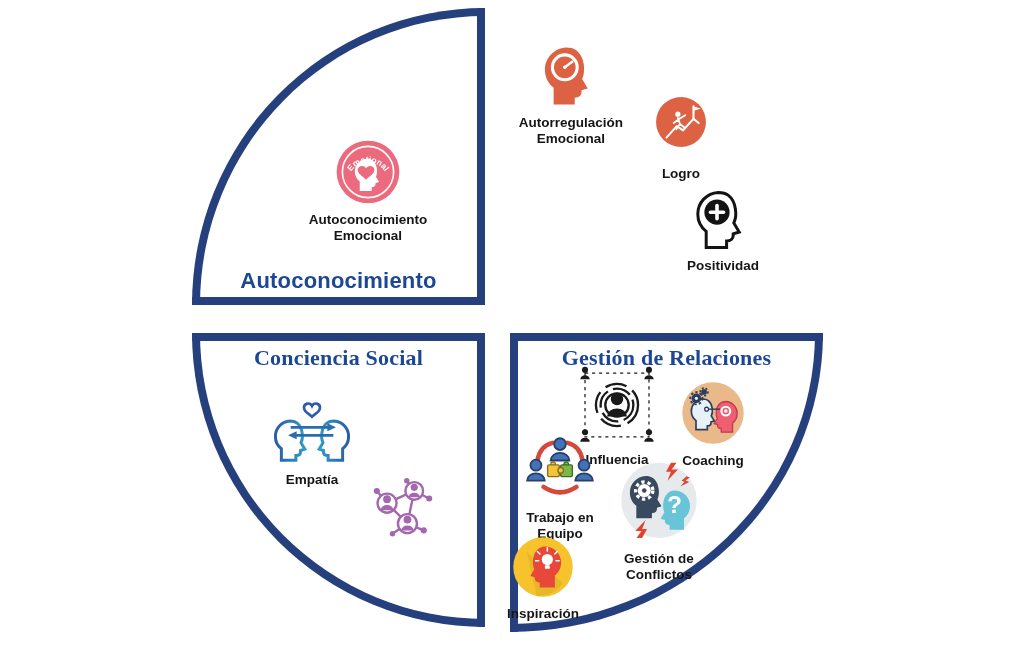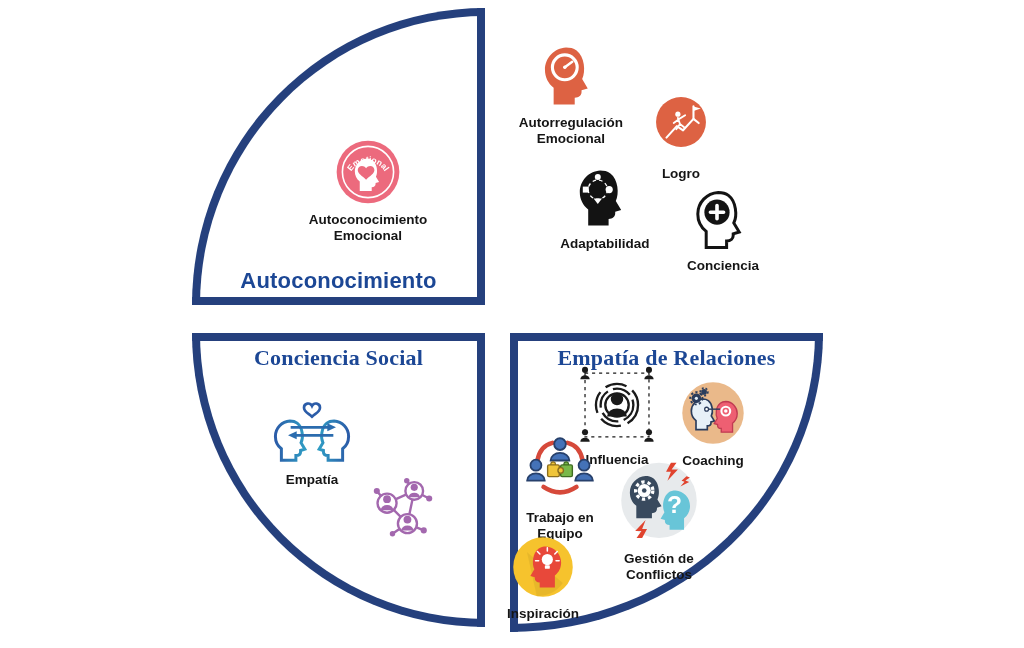--- a/index.html
+++ b/index.html
@@ -44,21 +44,21 @@
 
 <div class="stage">
 
   <div class="quad q1">
     <div class="qtitle qtitle-bottom">Autoconocimiento</div>
   </div>
   <div class="quad q3">
     <div class="qtitle qtitle-top">Conciencia Social</div>
   </div>
   <div class="quad q4">
-    <div class="qtitle qtitle-top">Empatía de Relaciones</div>
+    <div class="qtitle qtitle-top">Gestión de Relaciones</div>
   </div>
 
   <div class="item" style="left:283px;top:140px;width:170px;">
     <svg width="64" height="64" viewBox="0 0 100 100">
       <circle cx="50" cy="50" r="49" fill="var(--c-pink)"></circle>
       <circle cx="50" cy="50" r="40" fill="none" stroke="#fff" stroke-width="2.5"></circle>
       <text font-size="13" font-weight="bold" fill="#fff" font-family="Liberation Sans, sans-serif">
         <textPath href="#arcE" startOffset="50%" text-anchor="middle">Emotional</textPath>
       </text>
       <g transform="translate(25,27) scale(0.55)">
@@ -88,39 +88,28 @@
         <path d="M22 80 L42 58 L54 66 L74 44 L84 52"></path>
         <path d="M74 44 V20"></path>
         <path d="M44 42 L48 54 M48 54 L41 64 M48 54 L56 60 M45 45 L58 37 M44 46 L36 52" stroke-width="3.5"></path>
       </g>
       <polygon points="74,20 88,24 74,29" fill="#fff"></polygon>
       <circle cx="44" cy="35" r="5" fill="#fff"></circle>
     </svg>
     <div class="ilabel" style="margin-top:18px;">Logro</div>
   </div>
 
-  <div class="item" style="left:525px;top:168px;width:160px;">
-    <svg width="60" height="60" viewBox="0 0 100 100">
-      <use href="#headR" fill="var(--c-black)"></use>
-      <circle cx="38" cy="36" r="16" fill="none" stroke="#fff" stroke-width="2.2" stroke-dasharray="6 5"></circle>
-      <circle cx="38" cy="15" r="5" fill="#fff"></circle>
-      <rect x="13" y="31" width="10" height="10" fill="#fff"></rect>
-      <polygon points="31,51 45,51 38,60" fill="#fff"></polygon>
-      <circle cx="57" cy="36" r="6" fill="#fff"></circle>
-    </svg>
-    <div class="ilabel">Adaptabilidad</div>
-  </div>
 
   <div class="item" style="left:653px;top:190px;width:140px;">
     <svg width="60" height="60" viewBox="0 0 100 100">
       <use href="#headR" fill="#fff" stroke="var(--c-black)" stroke-width="5"></use>
       <circle cx="40" cy="37" r="21" fill="var(--c-black)"></circle>
       <path d="M40 26 V48 M29 37 H51" stroke="#fff" stroke-width="6" stroke-linecap="round"></path>
     </svg>
-    <div class="ilabel">Conciencia</div>
+    <div class="ilabel">Positividad</div>
   </div>
 
   <div class="item" style="left:242px;top:396px;width:140px;">
     <svg width="80" height="68" viewBox="0 0 120 100">
       <g transform="translate(0,34) scale(0.64)">
           <use href="#headR" fill="none" stroke="url(#empg)" stroke-width="7"></use>
         </g>
       <g transform="translate(120,34) scale(-0.64,0.64)">
           <use href="#headR" fill="none" stroke="url(#empg)" stroke-width="7"></use>
         </g>

